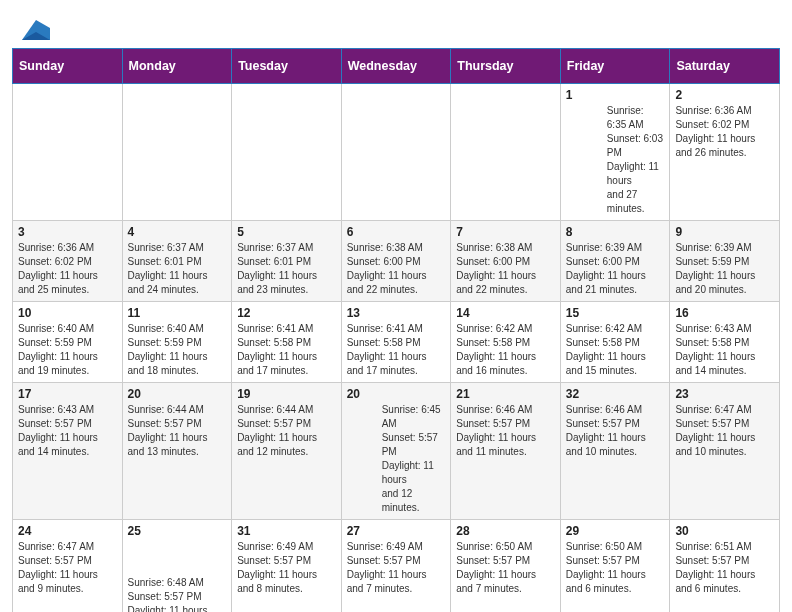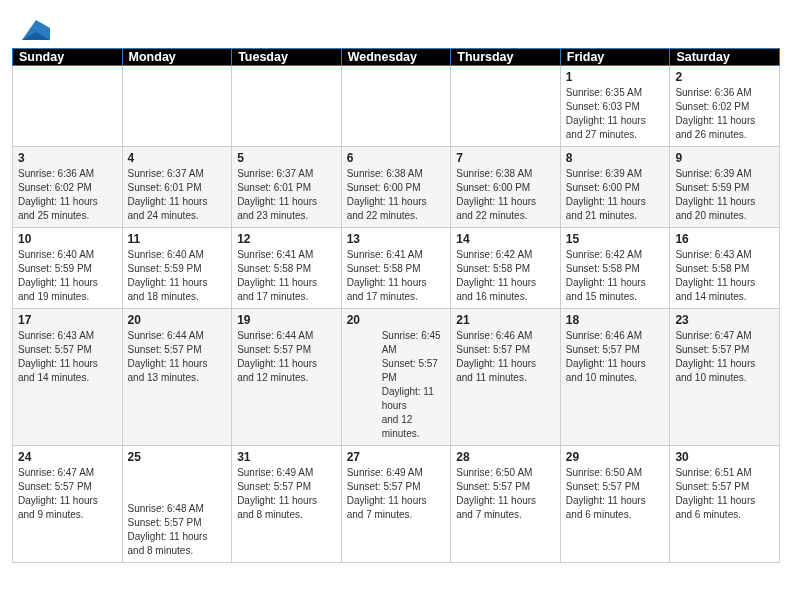--- a/index.html
+++ b/index.html
@@ -57,25 +57,25 @@
     .calendar {
       width: 100%;
       border-collapse: collapse;
       margin: 0 0 0 0;
       padding: 0 10px;
     }
     .calendar-wrap {
       padding: 0 12px 12px 12px;
     }
     .calendar th {
-      background-color: #000000;
+      background-color: #701a75;
       color: #fff;
       font-size: 12.5px;
       font-weight: bold;
-      padding: 1px 6px;
+      padding: 10px 6px;
       text-align: left;
       border: 1px solid #2a7abf;
     }
     .calendar td {
       width: calc(100% / 7);
       vertical-align: top;
       border: 1px solid #ccc;
       padding: 4px 5px;
       font-size: 10.5px;
       color: #222;
@@ -138,21 +138,21 @@
     </thead>
     <tbody id="calendar-body">
     <tr class="row-odd">
           <td class="empty-cell">&nbsp;</td>
           <td class="empty-cell">&nbsp;</td>
           <td class="empty-cell">&nbsp;</td>
           <td class="empty-cell">&nbsp;</td>
           <td class="empty-cell">&nbsp;</td>
           <td>
             <span class="day-num">1</span>
-            <div class="day-info" style="white-space: pre-line;">Sunrise: 6:35 AM
+            <div class="day-info" style="white-space: pre-line; margin-left: 41px;">Sunrise: 6:35 AM
 Sunset: 6:03 PM
 Daylight: 11 hours
 and 27 minutes.</div>
           </td>
           <td>
             <span class="day-num">2</span>
             <div class="day-info" style="white-space: pre-line;">Sunrise: 6:36 AM
 Sunset: 6:02 PM
 Daylight: 11 hours
 and 26 minutes.</div>
@@ -290,21 +290,21 @@
 and 12 minutes.</div>
           </td>
           <td>
             <span class="day-num">21</span>
             <div class="day-info" style="white-space: pre-line;">Sunrise: 6:46 AM
 Sunset: 5:57 PM
 Daylight: 11 hours
 and 11 minutes.</div>
           </td>
           <td>
-            <span class="day-num">18</span>
+            <span class="day-num">32</span>
             <div class="day-info" style="white-space: pre-line;">Sunrise: 6:46 AM
 Sunset: 5:57 PM
 Daylight: 11 hours
 and 10 minutes.</div>
           </td>
           <td>
             <span class="day-num">23</span>
             <div class="day-info" style="white-space: pre-line;">Sunrise: 6:47 AM
 Sunset: 5:57 PM
 Daylight: 11 hours

